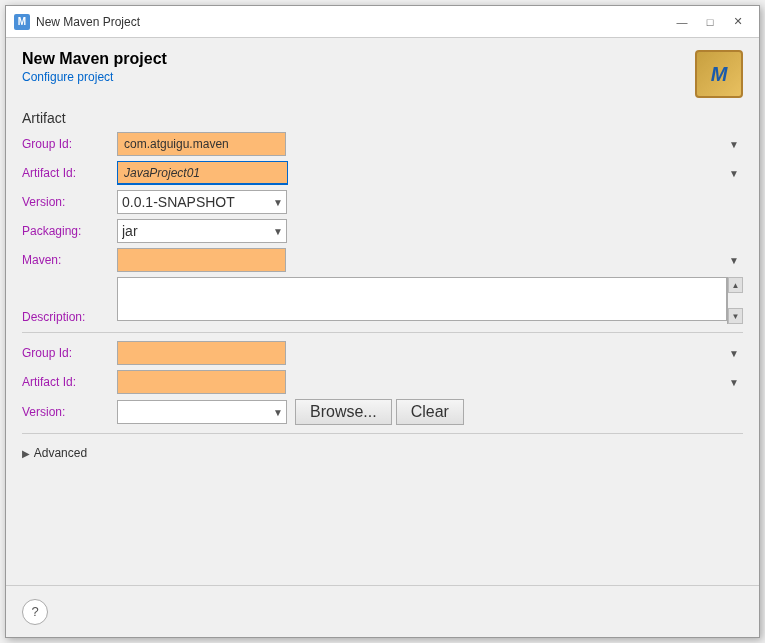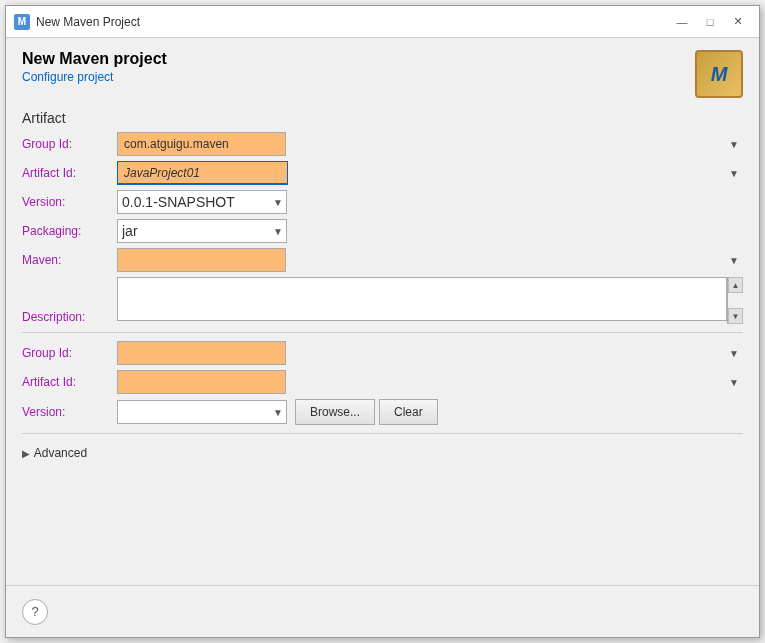--- a/index.html
+++ b/index.html
@@ -218,21 +218,21 @@
     .version-btn-group {
       display: flex;
       gap: 4px;
       margin-left: 8px;
     }
     .btn {
       height: 26px;
       padding: 0 14px;
       border: 1px solid #aaa;
       background: linear-gradient(to bottom, #f5f5f5, #e0e0e0);
-      font-size: 12px;
+      font-size: 16px;
       cursor: pointer;
       color: #333;
       outline: none;
     }
     .btn:disabled { color: #aaa; cursor: default; background: #f0f0f0; }
     .advanced-row {
       display: flex;
       align-items: center;
       cursor: pointer;
       padding: 4px 0;

